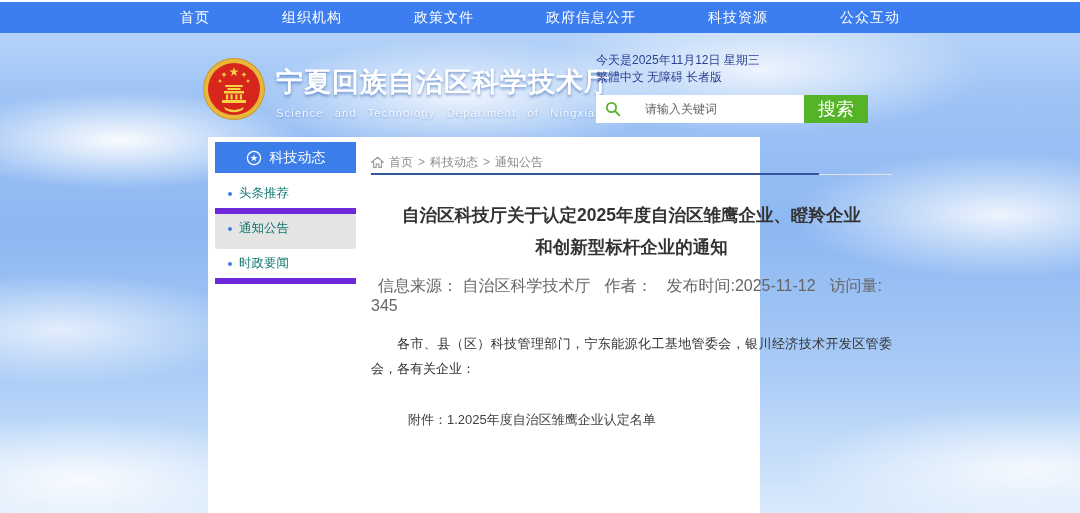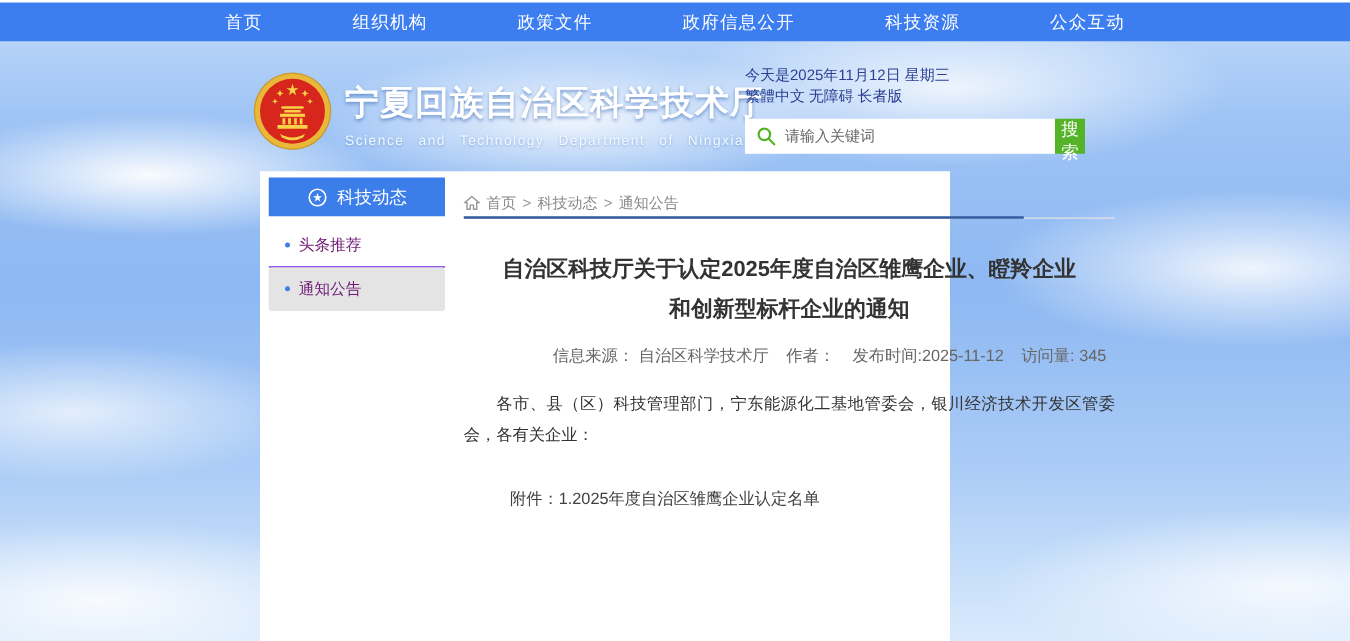--- a/index.html
+++ b/index.html
@@ -29,40 +29,40 @@
   .titles{ position:absolute; left:276px; top:31px; }
   .site-title{ color:#fff; font-size:27px; font-weight:bold; letter-spacing:1px; text-shadow:0 2px 3px rgba(40,90,170,.55); white-space:nowrap; }
   .site-subtitle{ color:#f2f8ff; font-size:11px; letter-spacing:1.2px; word-spacing:7px; margin-top:7px; text-shadow:0 1px 2px rgba(40,90,170,.4); white-space:nowrap; }
   .header-right{ position:absolute; left:596px; top:19px; width:272px; }
   .top-links-row{ display:flex; justify-content:space-between; align-items:flex-start; font-size:12px; color:#2b3f92;flex-direction:column; }
   .quick-links{ display:flex; gap:3px; }
   .quick-links a{ color:#2b3f92; text-decoration:none; cursor:pointer; }
   .search-row{ display:flex; margin-top:9px; height:28px; }
   .search-box{ flex:1; position:relative; background:#fff; }
   .search-box .search-icon{ position:absolute; left:9px; top:6px; }
-  .search-input{ width:100%; height:100%; border:none; outline:none; padding-left:32px; font-size:12px; color:#444; font-family:inherit; background:transparent; }
+  .search-input{ width:100%; height:100%; border:none; outline:none; padding-left:49px; font-size:12px; color:#444; font-family:inherit; background:transparent; }
   .search-input::placeholder{ color:#666; }
-  .search-btn{ width:24px; border:none; background:#54b327; color:#fff; font-size:14px; cursor:pointer; font-family:inherit; }
+  .search-btn{ width:64px; border:none; background:#54b327; color:#fff; font-size:18px; cursor:pointer; font-family:inherit; }
   
   .panel{ position:absolute; left:208px; top:137px; width:552px; height:376px; background:#fff; }
   
   .sidebar{ position:absolute; left:7px; top:5px; width:141px; }
   .sidebar-header{ height:31px; background:#3b7de9; color:#fff; display:flex; align-items:center; justify-content:center; gap:8px; font-size:14px; }
   .sidebar-list{ list-style:none; margin-top:6px; }
-  .sidebar-list li{ position:relative; height:35px; display:flex; align-items:center; gap:7px; padding-left:13px; font-size:12.5px; color:#701a75; border-bottom:1px solid #6d28d9; cursor:pointer; }
+  .sidebar-list li{ position:relative; height:35px; display:flex; align-items:center; gap:7px; padding-left:13px; font-size:12.5px; color:#0f766e; border-bottom:6px solid #6d28d9; cursor:pointer; }
   .sidebar-list li .dot{ width:4px; height:4px; border-radius:50%; background:#3b7de9; flex:none; }
   .sidebar-list li.active{ background:#e4e4e4; border-radius:3px; border-bottom-color:#e4e4e4; }
   
   .main{ position:absolute; left:163px; top:0; width:521px; }
   .breadcrumb{ position:relative; padding-top:13px; height:38px; display:flex; align-items:center; gap:5px; font-size:12px; color:#8a8a8a; border-bottom:1px solid #e3e3e3; }
   .breadcrumb a{ color:#8a8a8a; text-decoration:none; cursor:pointer; }
   .breadcrumb .sep{ color:#9a9a9a; }
   .breadcrumb-underline{ position:absolute; left:0; bottom:-1px; width:86%; height:2px; background:#33599c; }
   .article-title{ margin-top:24px; text-align:center; font-size:17.5px; font-weight:bold; color:#333; line-height:32px; }
-  .article-meta{ margin-top:13px; text-align:right; font-size:13px; color:#666; }
+  .article-meta{ margin-top:13px; text-align:left; font-size:16px; color:#666; }
   .article-meta span{ margin:0 7px; }
   .article-body{ margin-top:16px; font-size:13px; color:#333; line-height:25px; text-align:justify;font-family:Liberation Serif, serif; }
   .article-body p{ text-indent:2em; }
   .attachments{ margin-top:26px; padding-left:37px; display:flex; font-size:13px; color:#404040; line-height:25px; }
   .attachments a{ display:block; color:#404040; text-decoration:none; cursor:pointer; }
 </style>
 </head>
 <body>
 
 <div class="page">
@@ -134,20 +134,24 @@
       </div>
       <ul class="sidebar-list">
         <li>
           <span class="dot"></span>
           <span>头条推荐</span>
         </li>
         <li class="active">
           <span class="dot"></span>
           <span>通知公告</span>
         </li>
+        <li>
+          <span class="dot"></span>
+          <span>时政要闻</span>
+        </li>
       </ul>
     </aside>
 
     <main class="main">
       <div class="breadcrumb">
         <svg width="13" height="13" viewBox="0 0 16 16">
           <path d="M8 1.5 L15 7.5 H12.8 V14 H9.6 V10 H6.4 V14 H3.2 V7.5 H1 Z" fill="none" stroke="#9a9a9a" stroke-width="1.4"></path>
         </svg>
         <a>首页</a>
         <span class="sep">&gt;</span>

